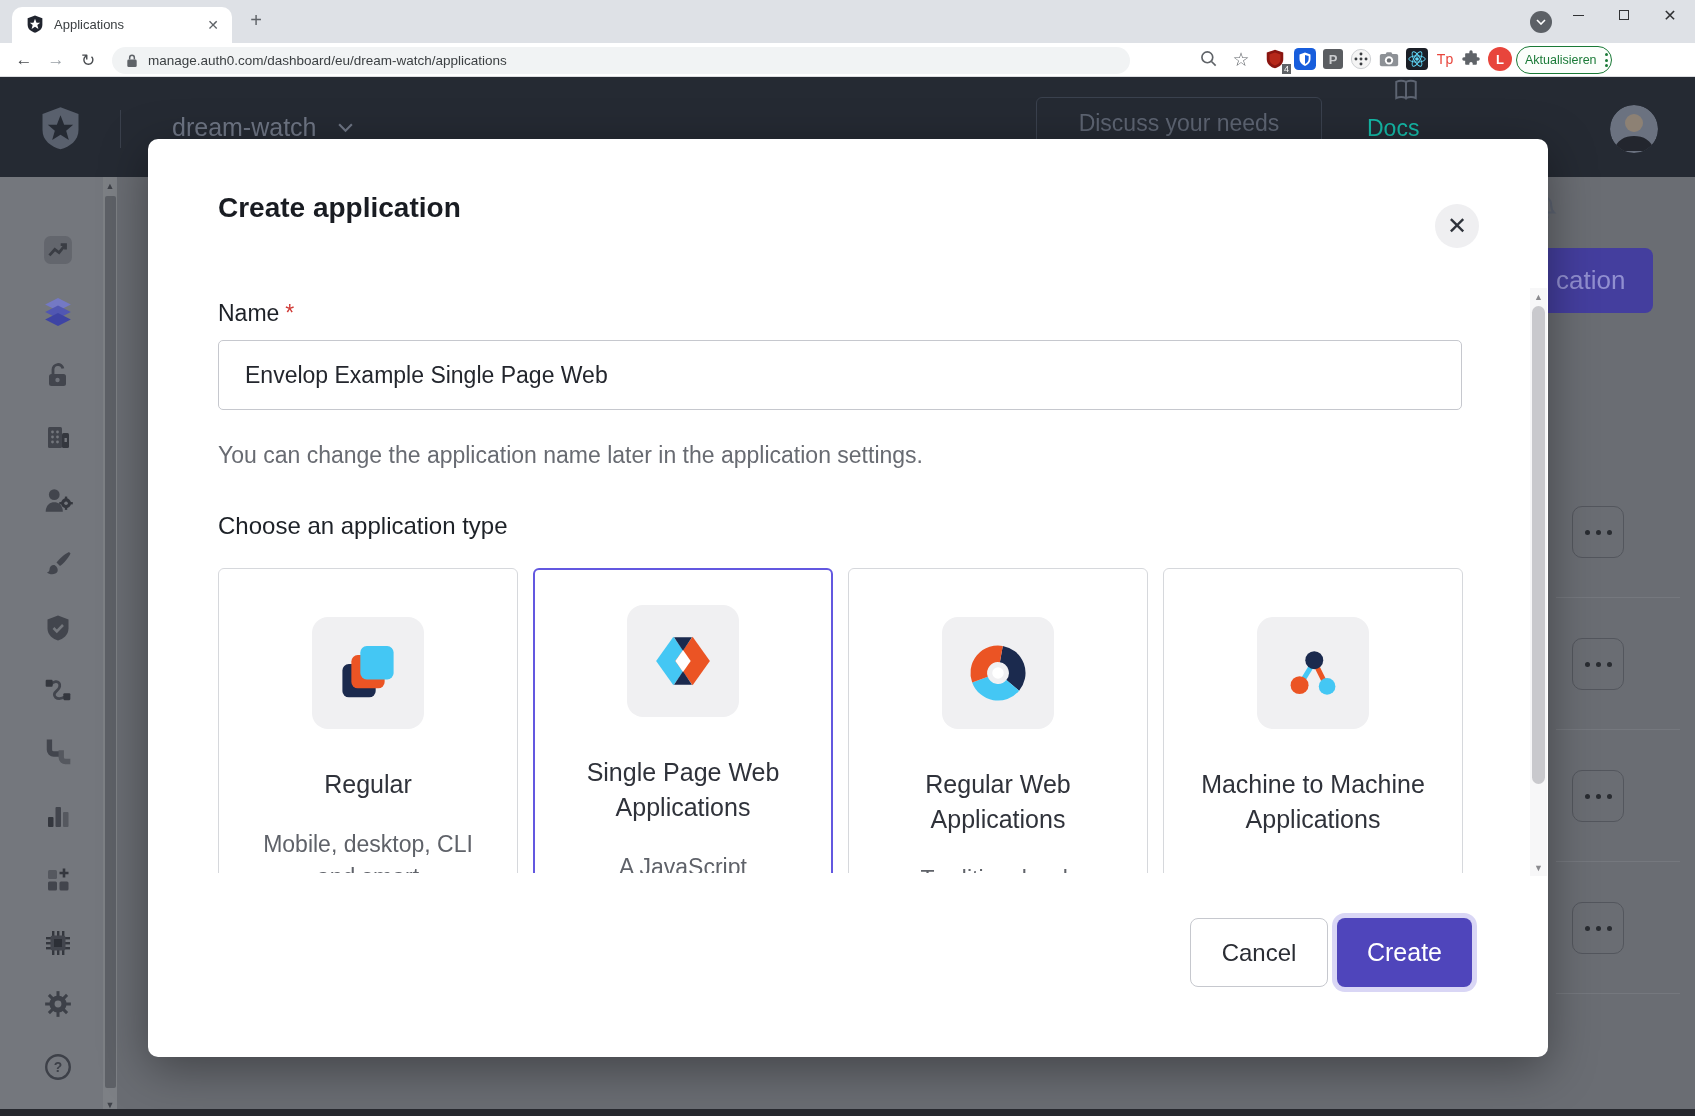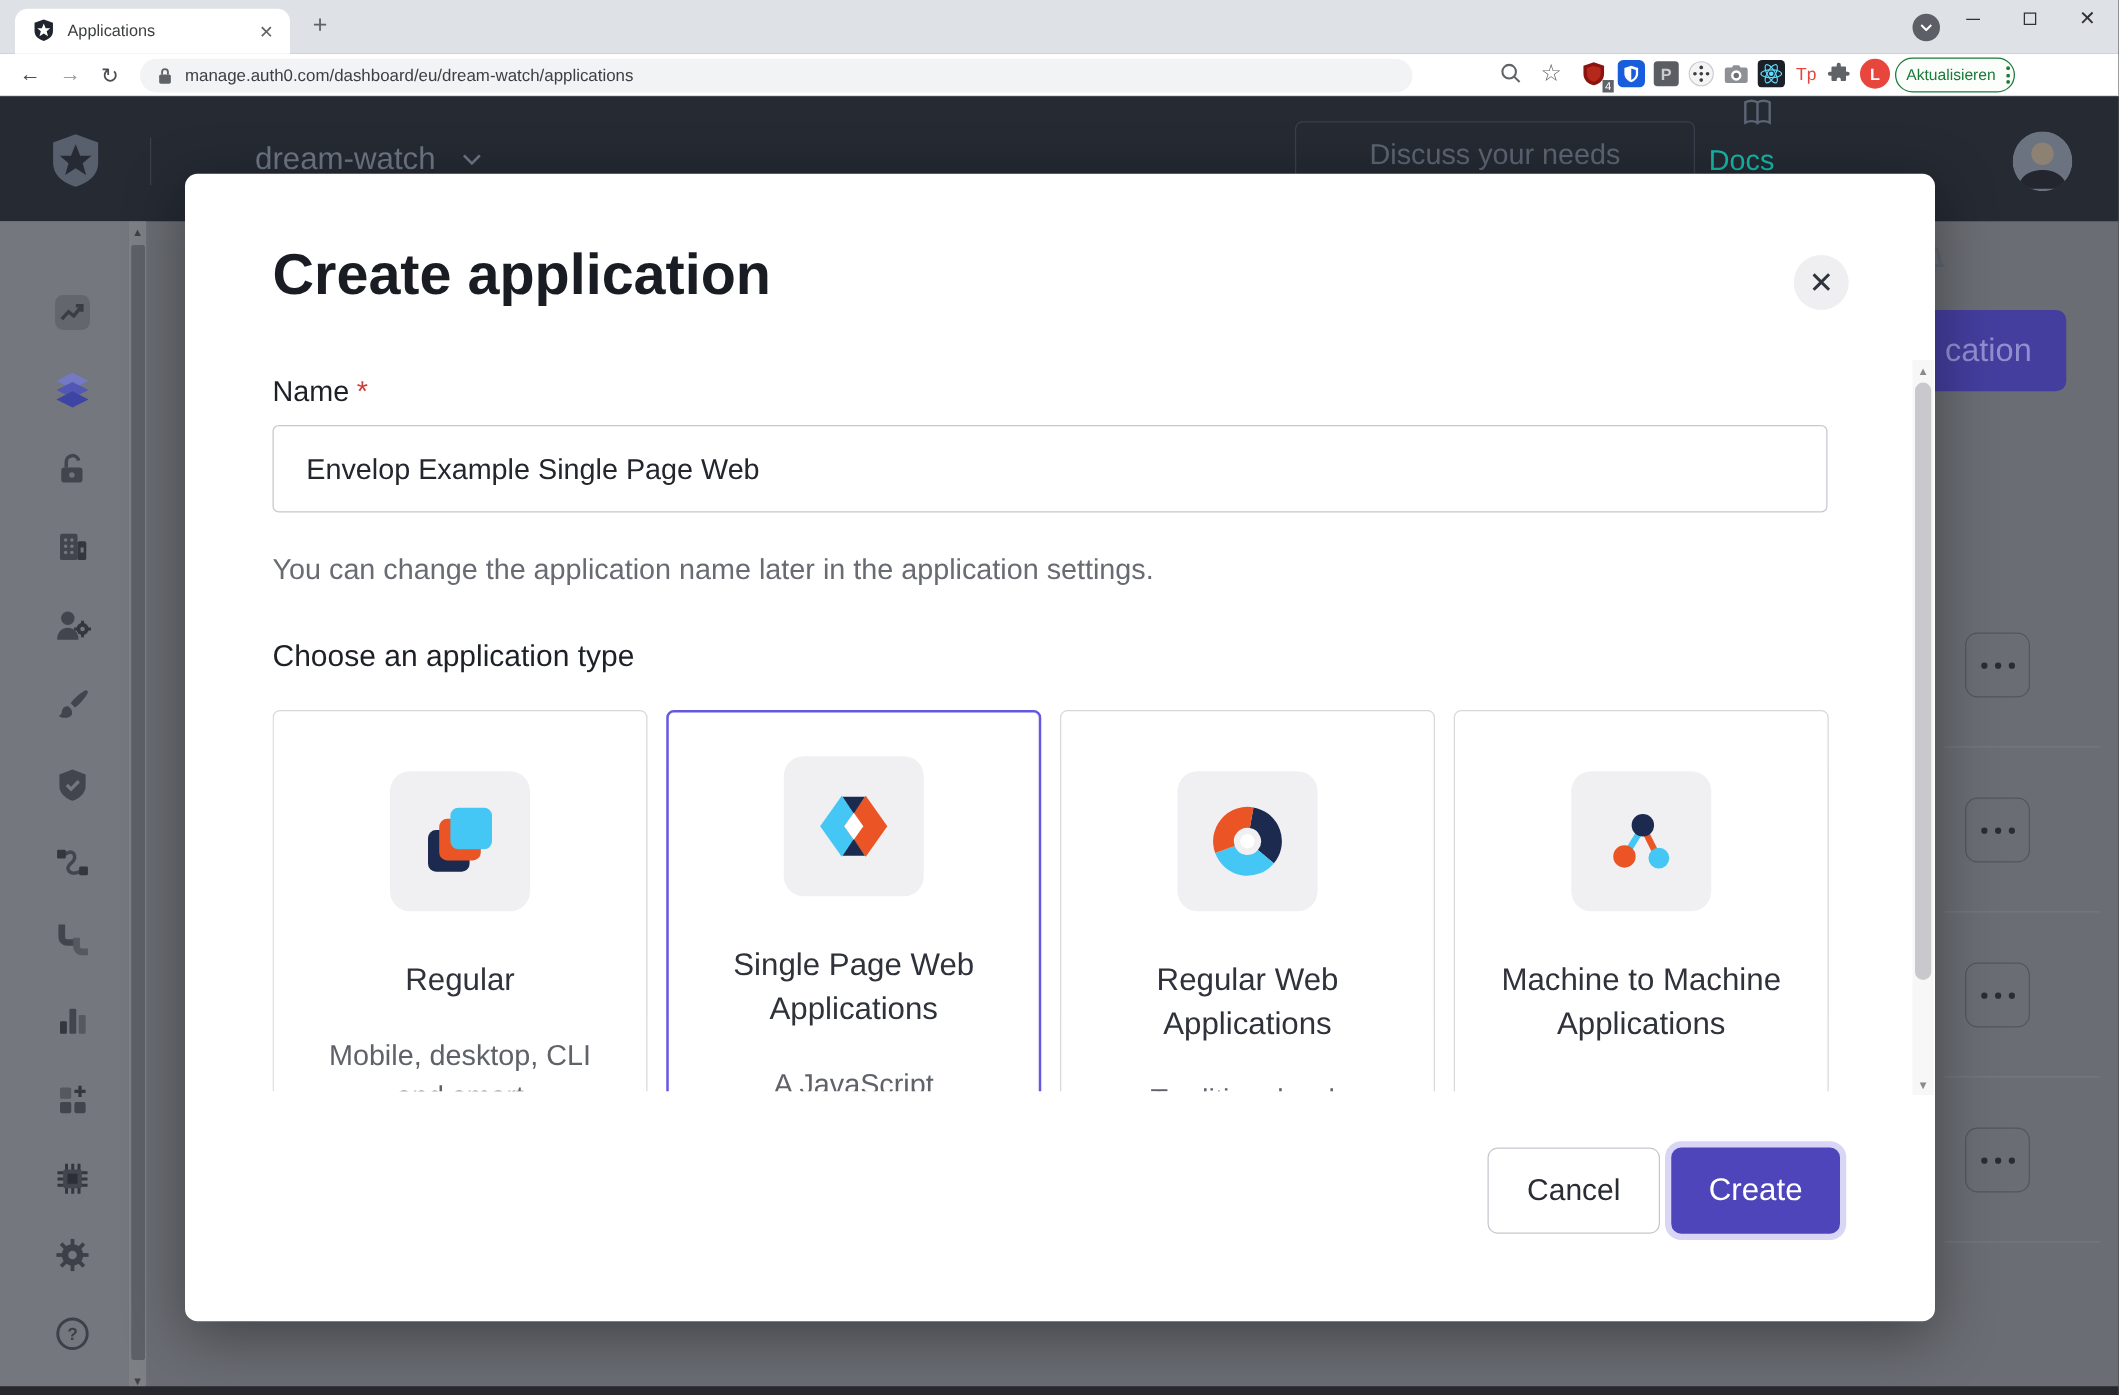--- a/index.html
+++ b/index.html
@@ -33,43 +33,43 @@
   .tp-label{font-size:14px;font-weight:normal;color:#e8453c;}
   .profile-dot{width:24px;height:24px;border-radius:50%;background:#e8453c;color:#fff;font-size:13px;font-weight:bold;display:flex;align-items:center;justify-content:center;}
   .update-pill{left:1516px;top:3px;height:28px;width:96px;border:1.5px solid #1a7a37;border-radius:14px;background:#fbfefb;display:flex;align-items:center;}
   .update-pill span{margin-left:8px;font-size:12.5px;color:#1a7a37;}
   .kebab{margin-left:6px;display:flex;flex-direction:column;gap:2.5px;}
   .kebab i{width:3px;height:3px;border-radius:50%;background:#1a7a37;}
 
   
   .appheader{left:0;top:77px;width:1695px;height:100px;background:#252a33;}
   .hdr-divider{left:120px;top:33px;width:1px;height:38px;background:#3a404c;}
-  .tenant{left:172px;top:0;height:100px;display:flex;align-items:center;gap:20px;color:#6e7584;font-size:25px;margin-left:32px;}
-  .discuss-btn{left:1036px;top:20px;width:320px;height:52px;border:1px solid #3a414e;border-radius:6px;color:#5d6472;font-size:23px;display:flex;align-items:center;justify-content:center;}
+  .tenant{left:172px;top:0;height:100px;display:flex;align-items:center;gap:20px;color:#6e7584;font-size:25px;}
+  .discuss-btn{left:1036px;top:20px;width:286px;height:52px;border:1px solid #3a414e;border-radius:6px;color:#5d6472;font-size:23px;display:flex;align-items:center;justify-content:center;}
   .docs{left:1367px;top:0;height:100px;display:flex;align-items:flex-end;gap:12px;color:#14b8a6;font-size:23px;flex-direction:column;}
   .avatar{left:1610px;top:28px;width:48px;height:48px;border-radius:50%;overflow:hidden;}
 
   
   .sidebar{left:0;top:177px;width:103px;height:939px;background:#74777d;}
   .snav{left:43px;width:30px;height:30px;display:flex;align-items:center;justify-content:center;}
   .side-scroll{left:103px;top:177px;width:14px;height:939px;background:#7d8085;}
   .side-thumb{left:1.5px;top:19px;width:11px;height:892px;background:#5e6167;border-radius:2px;}
   .scroll-arrow{left:0;width:14px;height:14px;display:flex;align-items:center;justify-content:center;font-size:9px;color:#3f4249;}
 
   
   .bg-create-btn{left:1548px;top:248px;width:105px;height:65px;background:#443e9e;border-radius:0 8px 8px 0;color:#918fd0;font-size:26px;display:flex;align-items:center;padding-left:8px;}
   .row-divider{left:1556px;width:124px;height:1px;background:#75787e;}
   .meatball{left:1572px;width:52px;height:52px;border:1.5px solid #53565d;border-radius:10px;display:flex;align-items:center;justify-content:center;gap:6px;background:transparent;}
   .meatball i{width:5px;height:5px;border-radius:50%;background:#292c31;}
   .bottom-edge{left:0;top:1109px;width:1695px;height:7px;background:#26282e;}
 
   
   .modal{left:148px;top:139px;width:1400px;height:918px;background:#fff;border-radius:10px;
          box-shadow:0 12px 48px rgba(0,0,0,0.38);}
-  .modal-title{left:70px;top:53px;font-size:46px;font-weight:700;color:#191c22;}
+  .modal-title{left:70px;top:53px;font-size:28px;font-weight:700;color:#191c22;}
   .modal-close{left:1287px;top:65px;width:44px;height:44px;border-radius:50%;background:#efeff1;display:flex;align-items:center;justify-content:center;font-size:24px;color:#2f333b;cursor:pointer;}
   .field-label{left:70px;top:161px;font-size:23px;color:#1d2127;}
   .req{color:#d03c38;margin-left:6px;}
   .name-input{left:70px;top:201px;width:1244px;height:70px;border:1px solid #c6c8ce;border-radius:5px;
               padding:0 26px;font-size:23px;color:#23262d;font-family:"Liberation Sans",sans-serif;outline:none;}
   .helper{left:70px;top:303px;font-size:23px;color:#686b72;}
   .section-label{left:70px;top:373px;font-size:24px;color:#1d2127;}
   .cards-viewport{left:70px;top:429px;width:1246px;height:305px;overflow:hidden;}
   .cards-row{display:flex;gap:15px;}
   .card{flex:0 0 300px;height:430px;border:1px solid #d6d8dc;border-radius:6px;background:#fff;

